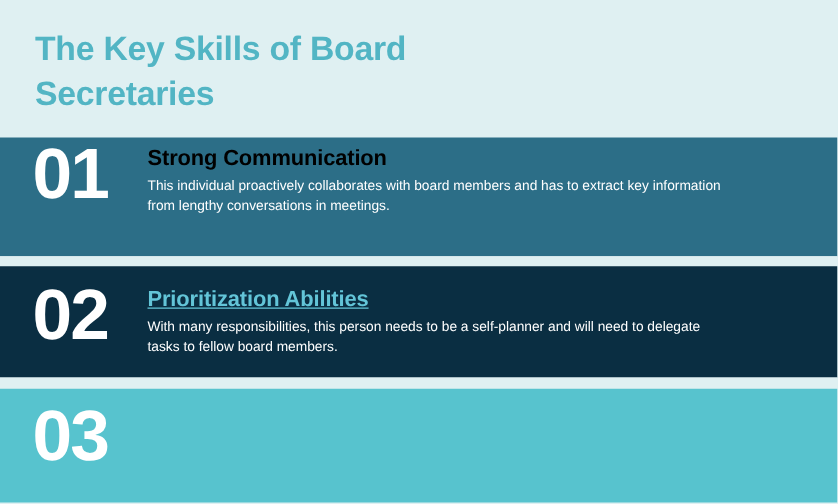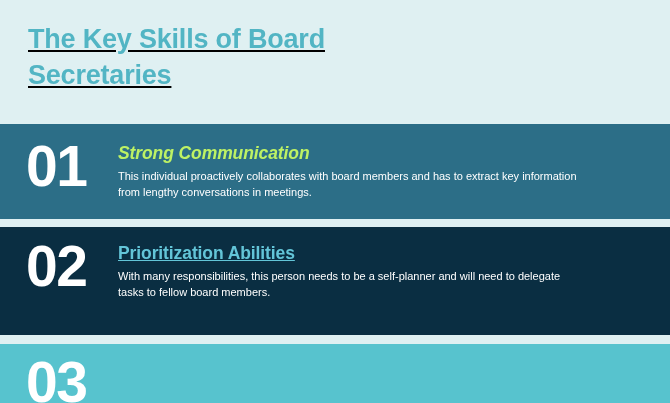--- a/index.html
+++ b/index.html
@@ -17,26 +17,25 @@
     position: relative;
     width: 670px;
     height: 403px;
     background: #dff0f2;
     display: flex;
     flex-direction: column;
   }
 
   
   .header {
-    height: 124px;
+    height: 110px;
     box-sizing: border-box;
     padding: 22px 30px 4px 28px;
     background: #dff0f2;
     flex: 0 0 auto;
-    text-decoration: underline;
   }
   .header-title {
     font-size: 27px;
     font-weight: bold;
     line-height: 1.32;
     letter-spacing: -0.2px;
     color: #52b5c4;
     margin: 0;
     max-width: 430px;
   }
@@ -46,25 +45,24 @@
     box-sizing: border-box;
     display: flex;
     align-items: flex-start;
     padding-left: 26px;
     padding-right: 24px;
     flex: 0 0 auto;
   }
   .band-01 {
     background: #2c6e87;
     height: 95px;
-    padding-top: 13px;
   }
   .band-02 {
     background: #0a2e42;
-    height: 108px;
+    height: 89px;
     padding-top: 10px;
   }
   .band-03 {
     background: #57c3ce;
     height: 91px;
     padding-top: 9px;
     gap: 24px;
   }
   .gap {
     background: #dff0f2;
@@ -96,21 +94,21 @@
     letter-spacing: -0.1px;
     margin: 0 0 5px 0;
   }
   .band-text {
     font-size: 11px;
     line-height: 1.42;
     color: #ffffff;
     margin: 0;
     max-width: 470px;
   }
-  .heading-01 { color: #bef264; font-style: italic; }
+  .heading-01 { color: #000000; }
   .heading-02 { color: #63c5d8; text-decoration: underline; }
   .heading-03 { color: #10293d; }
 </style>
 </head>
 <body>
 
 <div id="infographic">
 
   <div class="header">
     <h1 class="header-title">The Key Skills of Board Secretaries</h1>

